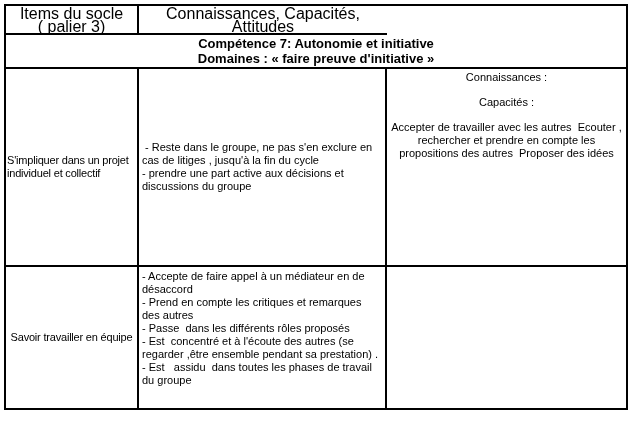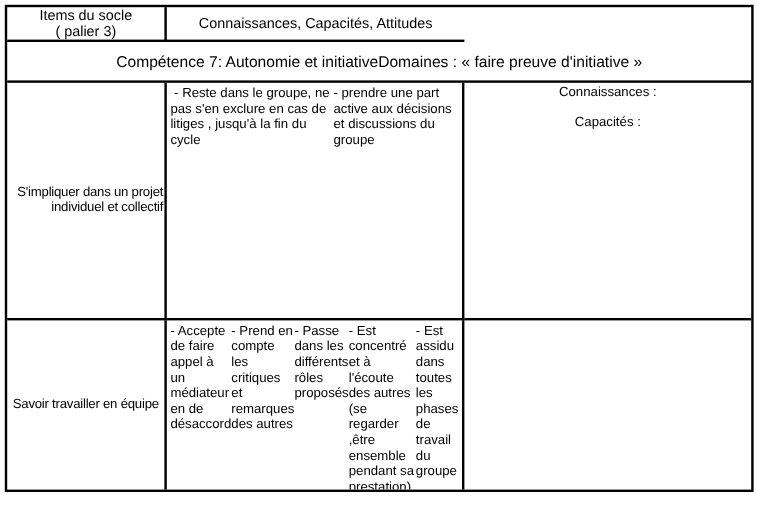--- a/index.html
+++ b/index.html
@@ -39,55 +39,55 @@
   .cell.last-col { border-right: none; }
   .cell.last-row { border-bottom: none; }
 
   
   .th {
     display: flex;
     flex-direction: column;
     align-items: center;
     justify-content: center;
     text-align: center;
-    font-size: 12px;
+    font-size: 16px;
     line-height: 13px;
     padding: 0 2px;
   }
 
   
   .competence {
     grid-column: 1 / -1;
     border-right: none;
     display: flex;
-    flex-direction: row;
+    flex-direction: column;
     align-items: center;
     justify-content: center;
     text-align: center;
-    font-weight: normal;
+    font-weight: bold;
     font-size: 13px;
     line-height: 15px;
   }
 
   
   .item-cell {
     display: flex;
     align-items: center;
     justify-content: center;
-    text-align: right;
+    text-align: left;
     font-size: 11px;
     line-height: 13px;
     letter-spacing: -0.2px;
     padding: 0 1px;
   }
 
   
   .ind-cell {
     display: flex;
-    flex-direction: row;
+    flex-direction: column;
     font-size: 11px;
     line-height: 13px;
     padding: 3px 3px;
   }
   .ind-cell.v-center { justify-content: center; }
   .para { white-space: pre-wrap; }
 
   
   .cca-cell {
     font-size: 11px;
@@ -124,20 +124,21 @@
       <div class="para">- prendre une part active aux décisions et discussions du groupe</div>
     </div>
     <div class="cell cca-cell last-col">
       <div class="cca-section">
         <div><span class="sec-heading">Connaissances :</span></div>
       </div>
       <div class="cca-section">
         <div><span class="sec-heading">Capacités :</span></div>
       </div>
       <div class="cca-section">
+        <div class="sec-body">Accepter de travailler avec les autres  Ecouter , rechercher et prendre en compte les propositions des autres  Proposer des idées</div>
       </div>
     </div>
 
     <div class="cell item-cell last-row">Savoir travailler en équipe</div>
     <div class="cell ind-cell last-row">
       <div class="para">- Accepte de faire appel à un médiateur en de désaccord</div>
       <div class="para">- Prend en compte les critiques et remarques des autres</div>
       <div class="para">- Passe  dans les différents rôles proposés</div>
       <div class="para">- Est  concentré et à l'écoute des autres (se regarder ,être ensemble pendant sa prestation) .</div>
       <div class="para">- Est   assidu  dans toutes les phases de travail du groupe</div>

